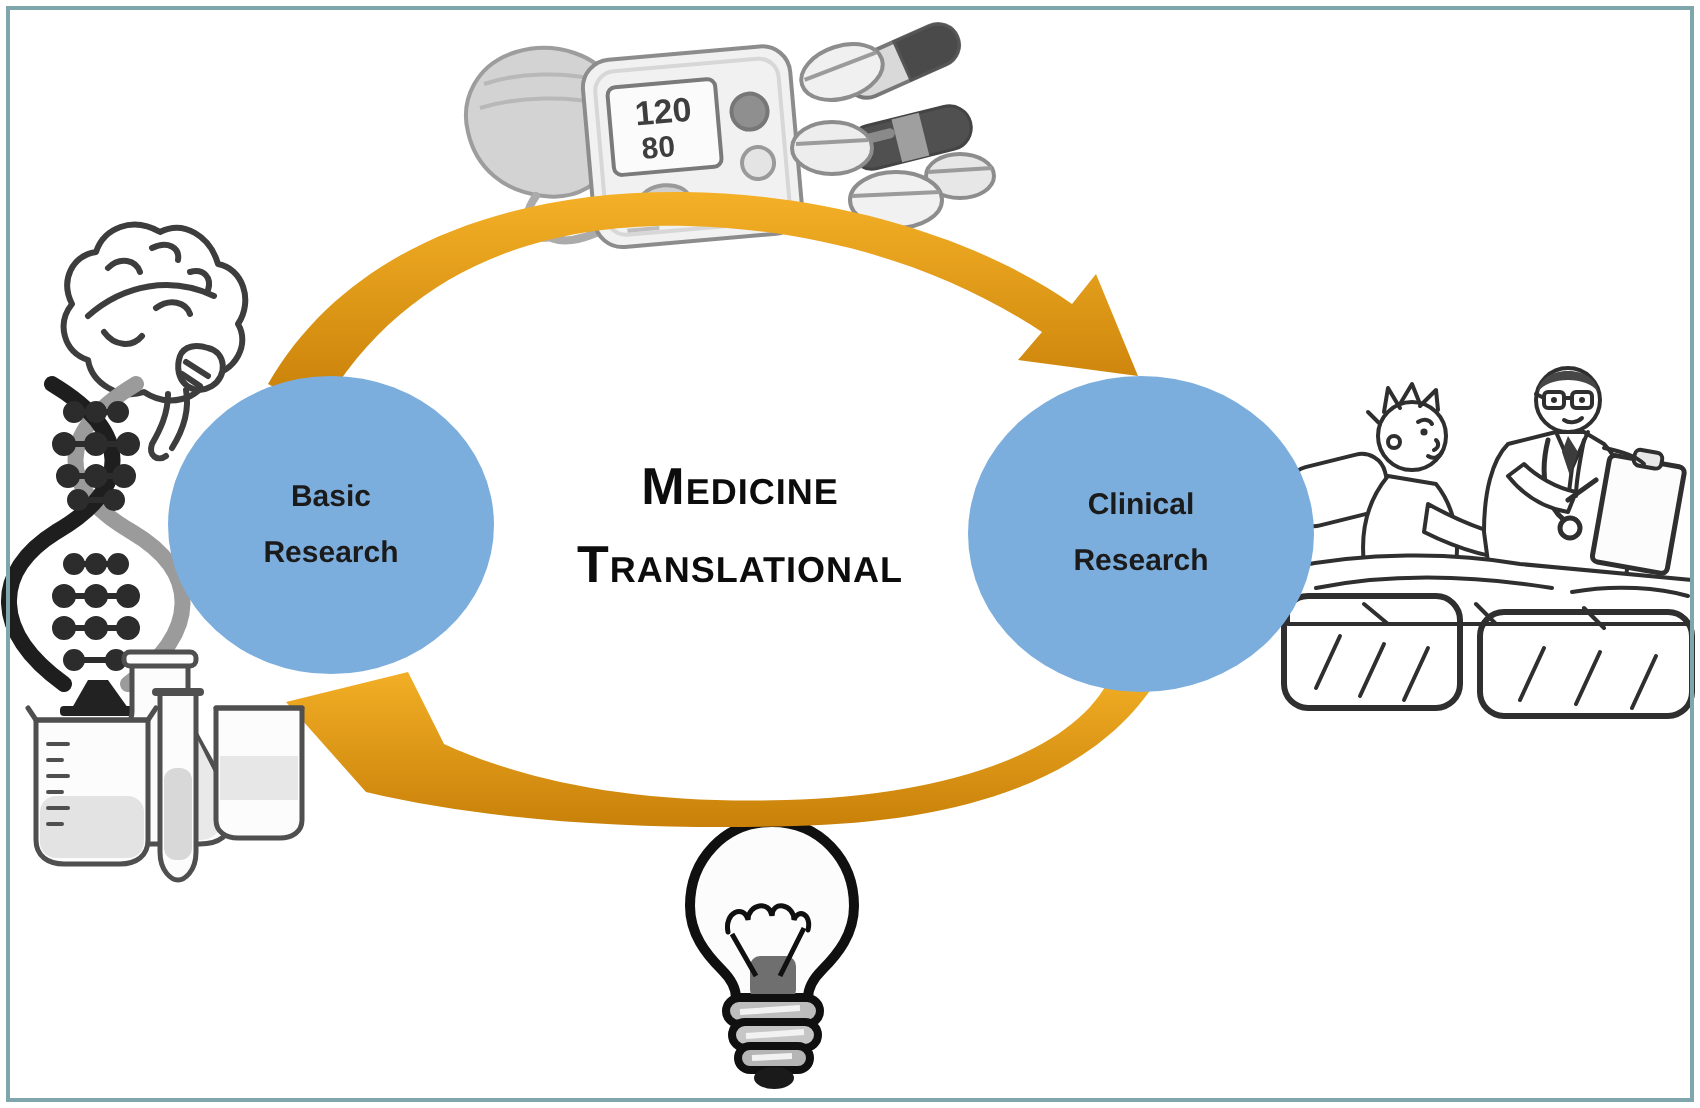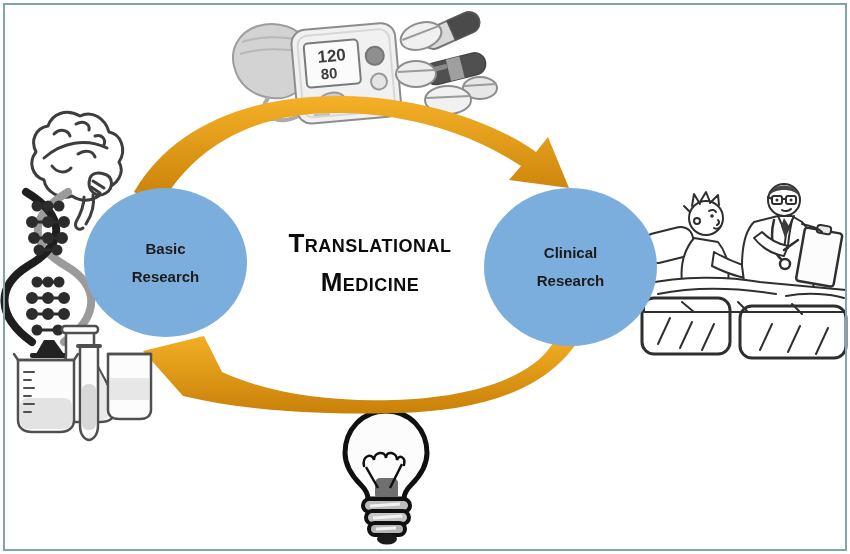--- a/index.html
+++ b/index.html
@@ -216,16 +216,16 @@
       <path d="M64,20 L64,100 C64,110 70,114 73,114 C76,114 82,110 82,100 L82,20 Z"></path>
       <rect x="66" y="58" width="14" height="46" rx="6" fill="#d8d8d8" stroke="none"></rect>
       <path d="M62,20 L84,20" stroke-width="4" fill="none"></path>
       <path d="M92,28 L92,84 C92,90 97,93 103,93 L124,93 C130,93 135,90 135,84 L135,28 Z"></path>
       <rect x="94" y="52" width="39" height="22" fill="#e7e7e7" stroke="none"></rect>
       <path d="M92,28 L135,28" fill="none"></path>
     </g>
   </svg>
 
   <div class="title" style="color: rgb(12, 12, 12);">
+    <div>Medicine</div>
     <div>Translational</div>
-    <div>Medicine</div>
   </div>
 </div>
 
 </body></html>

